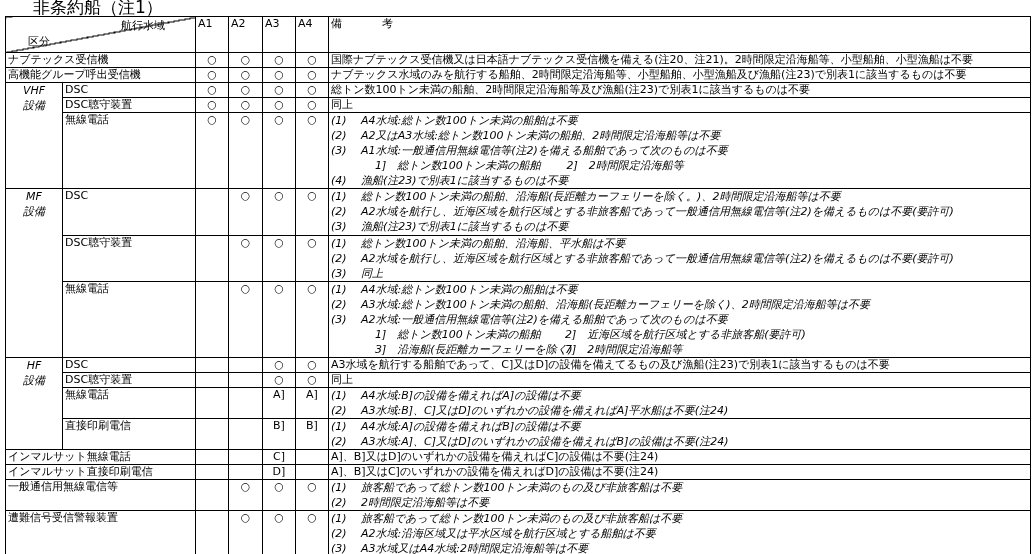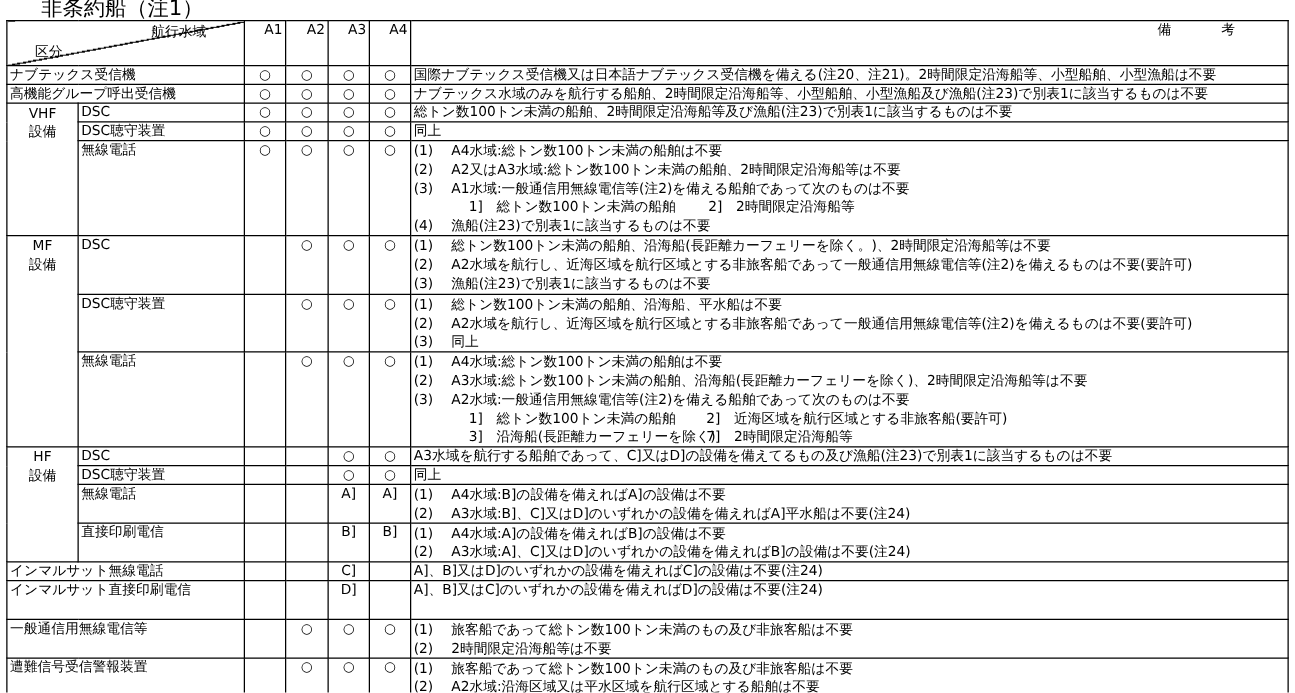--- a/index.html
+++ b/index.html
@@ -16,30 +16,30 @@
     position: absolute; left: 5px; top: 16px;
     border-collapse: collapse; table-layout: fixed;
     width: 1025px;
   }
   table.grid td {
     border: 1px solid #000; padding: 0 2px; vertical-align: top;
     font-size: 11px; line-height: 14px; white-space: nowrap; overflow: hidden;
   }
   td.mark { text-align: center; padding: 0; }
   td.catv { text-align: center; vertical-align: middle; line-height: 15px; }
-  td.hdr { text-align: right; vertical-align: middle; }
+  td.hdr { text-align: left; vertical-align: middle; }
   td.diag {
     position: relative; padding: 0; vertical-align: top;
     background:
       linear-gradient(to bottom right, transparent calc(50% - 0.6px), #000 calc(50% - 0.6px), #000 calc(50% + 0.6px), transparent calc(50% + 0.6px));
     text-align: right;
   }
   td.diag .tr { position: absolute; right: 30px; top: 2px; }
   td.diag .bl { position: absolute; left: 2px; bottom: 3px; padding-left: 20px; }
-  .line { display: block; height: 15px; line-height: 15px; }
+  .line { display: block; height: 15px; line-height: 15px; font-style: italic; }
   .num { display: inline-block; width: 30px; }
   .sub1 { padding-left: 44px; }
   .gap { display: inline-block; width: 26px; }
   .remark-title { letter-spacing: 40px; }
 </style>
 </head>
 <body>
 
 <div class="title">非条約船（注1）</div>
 
@@ -207,21 +207,21 @@
   </tr>
 
   <tr style="height:15px">
     <td colspan="2">インマルサット無線電話</td>
     <td class="mark"></td>
     <td class="mark"></td>
     <td class="mark">C]</td>
     <td class="mark"></td>
     <td>A]、B]又はD]のいずれかの設備を備えればC]の設備は不要(注24)</td>
   </tr>
-  <tr style="height:31px">
+  <tr style="height:15px">
     <td colspan="2">インマルサット直接印刷電信</td>
     <td class="mark"></td>
     <td class="mark"></td>
     <td class="mark">D]</td>
     <td class="mark"></td>
     <td>A]、B]又はC]のいずれかの設備を備えればD]の設備は不要(注24)</td>
   </tr>
 
   <tr style="height:30px">
     <td colspan="2">一般通信用無線電信等</td>

